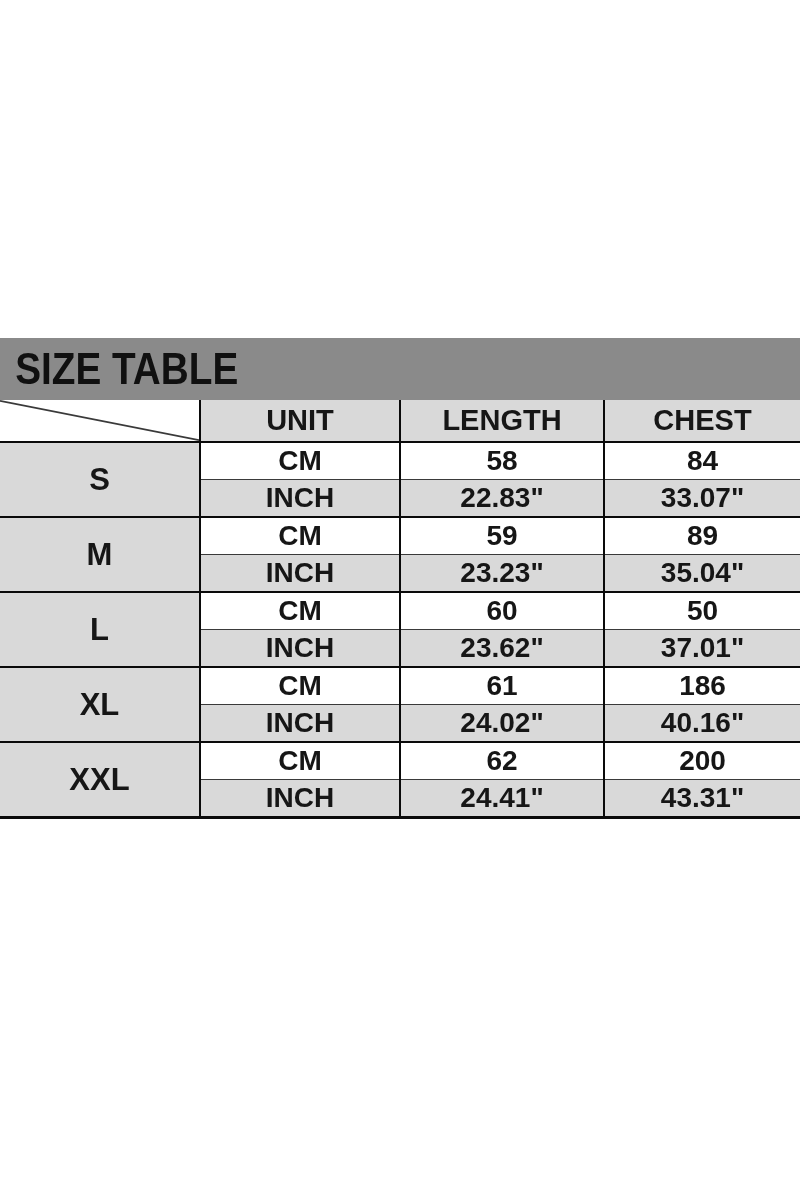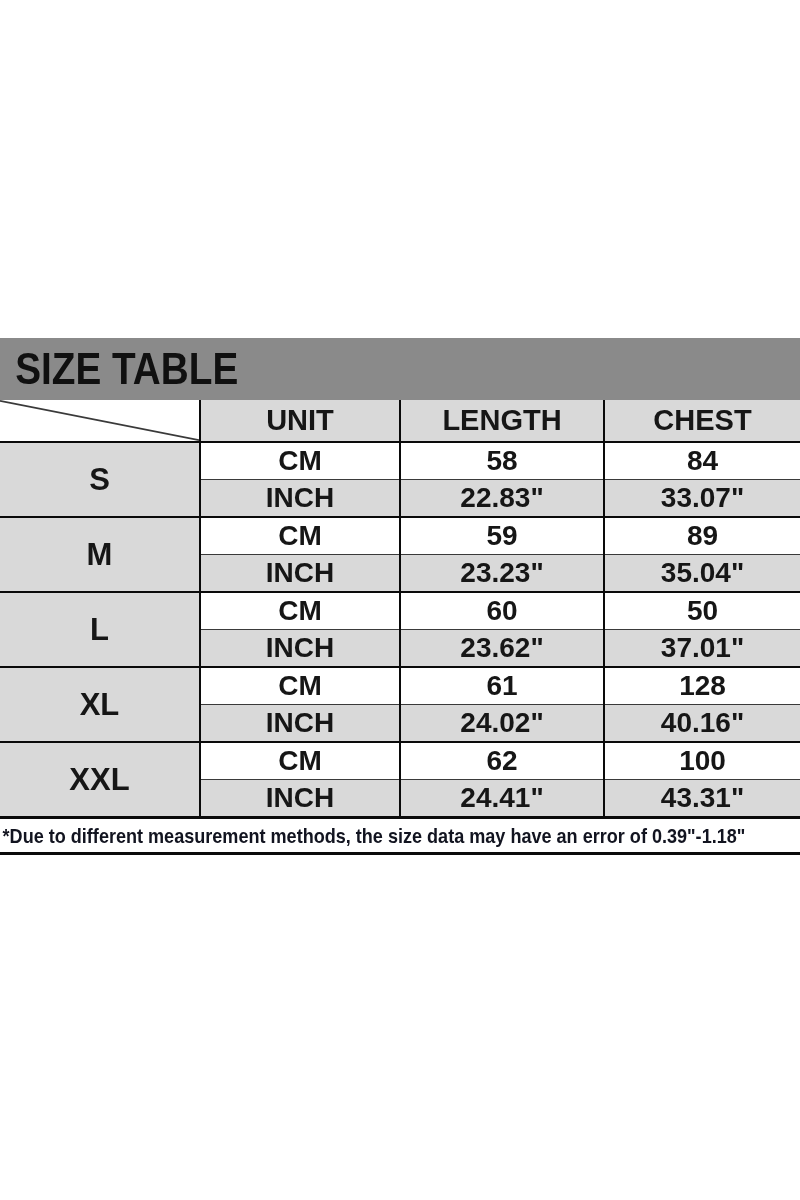--- a/index.html
+++ b/index.html
@@ -177,40 +177,37 @@
         <tr class="data-row row-inch">
           <td class="unit-cell vline">INCH</td>
           <td class="value-cell vline">23.62"</td>
           <td class="value-cell vline">37.01"</td>
         </tr>
 
         <tr class="data-row row-cm">
           <th class="size-cell" rowspan="2">XL</th>
           <td class="unit-cell vline">CM</td>
           <td class="value-cell vline">61</td>
-          <td class="value-cell vline">128</td>
+          <td class="value-cell vline">186</td>
         </tr>
         <tr class="data-row row-inch">
           <td class="unit-cell vline">INCH</td>
           <td class="value-cell vline">24.02"</td>
           <td class="value-cell vline">40.16"</td>
         </tr>
 
         <tr class="data-row row-cm">
           <th class="size-cell" rowspan="2">XXL</th>
           <td class="unit-cell vline">CM</td>
           <td class="value-cell vline">62</td>
-          <td class="value-cell vline">100</td>
+          <td class="value-cell vline">200</td>
         </tr>
         <tr class="data-row row-inch">
           <td class="unit-cell vline">INCH</td>
           <td class="value-cell vline">24.41"</td>
           <td class="value-cell vline">43.31"</td>
         </tr>
       </tbody>
     </table>
 
-    <div class="footnote">
-      <span class="footnote-text">*Due to different measurement methods, the size data may have an error of 0.39"-1.18"</span>
-    </div>
 
   </div>
 </div>
 
 </body></html>

